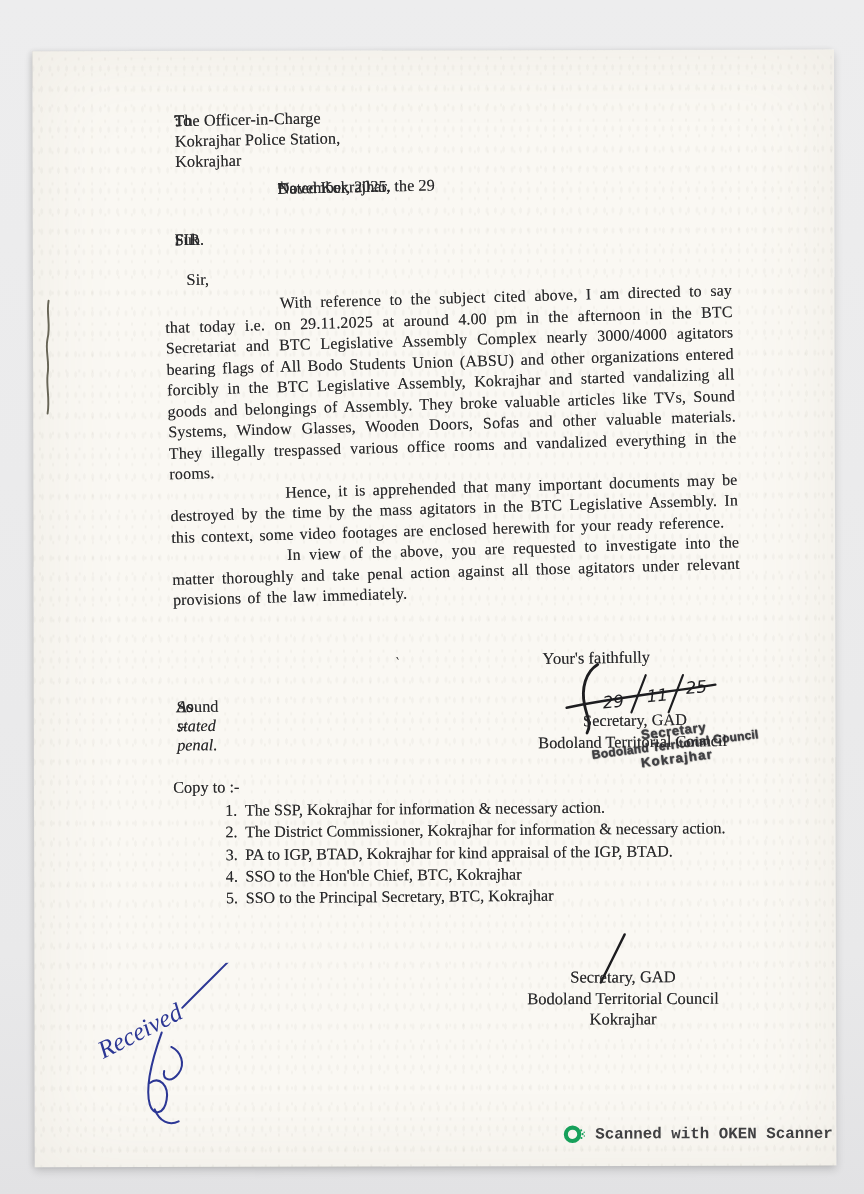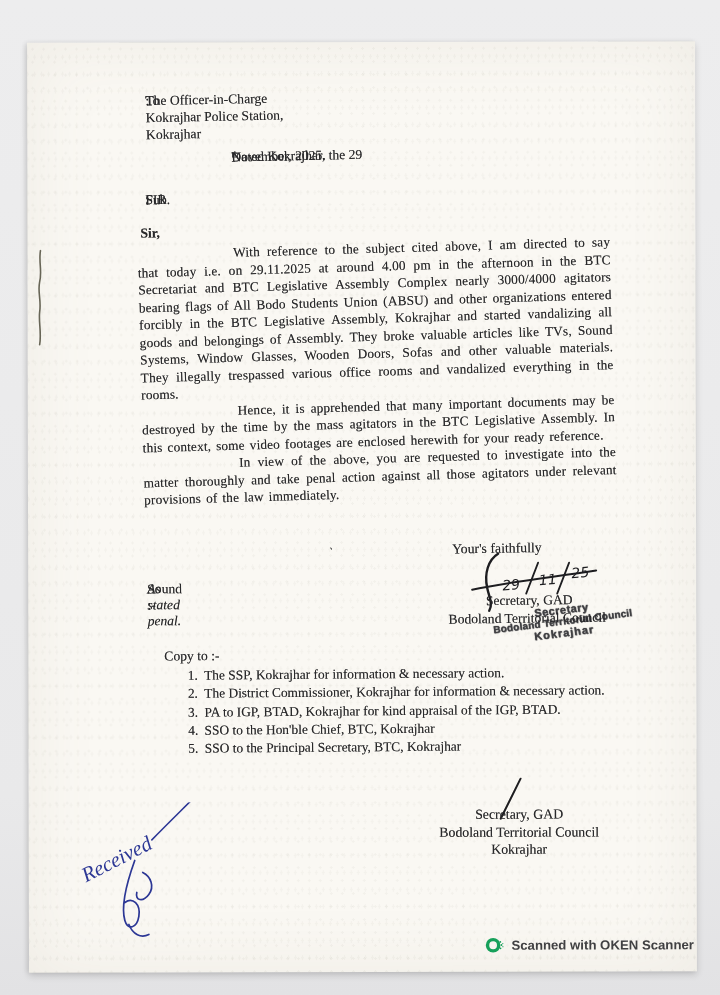--- a/index.html
+++ b/index.html
@@ -48,21 +48,21 @@
     font-size: 13.6px;
   }
   .date-line sup { font-size: 9px; }
 
   .sub-row {
     left: 118px; top: 148px; width: 300px;
     transform: rotate(-0.7deg);
     display: grid; grid-template-columns: 40px 46px auto;
     font-size: 13.6px;
   }
-  .salutation { left: 113px; top: 183px; font-size: 13.6px; transform: rotate(-0.6deg); font-weight: bold; }
+  .salutation { left: 128px; top: 183px; font-size: 13.6px; transform: rotate(-0.6deg); }
 
   
   .blk-paras {
     left: 113px; top: 204px; width: 473px;
     transform: rotate(-1.5deg);
     transform-origin: 0 50%;
     font-size: 13.3px; line-height: 17.5px;
     text-align: justify;
     letter-spacing: 0.15px;
     word-spacing: 1.5px;
@@ -90,21 +90,21 @@
   }
   .stamp div { position: static; }
   .stamp .s1 { font-size: 11px; letter-spacing: 0.5px; }
   .stamp .s2 { font-size: 10px; letter-spacing: 0.2px; }
   .stamp .s3 { font-size: 11px; letter-spacing: 1px; }
 
   .enclo { left: 119px; top: 539px; font-size: 13.6px; transform: rotate(-0.5deg); }
   .enclo em { font-style: italic; }
 
   
-  .copy-label { left: 116px; top: 606px; font-size: 13.6px; transform: rotate(-0.4deg); margin-left: 20px; }
+  .copy-label { left: 116px; top: 606px; font-size: 13.6px; transform: rotate(-0.4deg); }
   .copy-list {
     left: 146px; top: 623px; width: 470px;
     transform: rotate(-0.35deg);
     margin: 0; padding-left: 27px;
     font-size: 13.4px; line-height: 18.3px;
   }
   .copy-list li { position: static; padding-left: 3px; }
 
   
   .sig2-slash { left: 452px; top: 733px; width: 60px; height: 48px; }
@@ -117,21 +117,21 @@
   
   .received { left: 22px; top: 760px; width: 185px; height: 150px; }
 
   
   .scratch { left: 5px; top: 206px; width: 16px; height: 98px; }
 
   
   .scan-badge {
     left: auto; right: 3px; top: 894px;
     display: flex; align-items: center; gap: 8px;
-    font-family: Liberation Sans, sans-serif;
+    font-family: Liberation Mono, monospace;
     font-size: 13.2px; font-weight: 600;
     color: #404042;
   }
   .scan-badge > * { position: static; }
 </style>
 </head>
 <body>
 
 <div class="paper">
 

